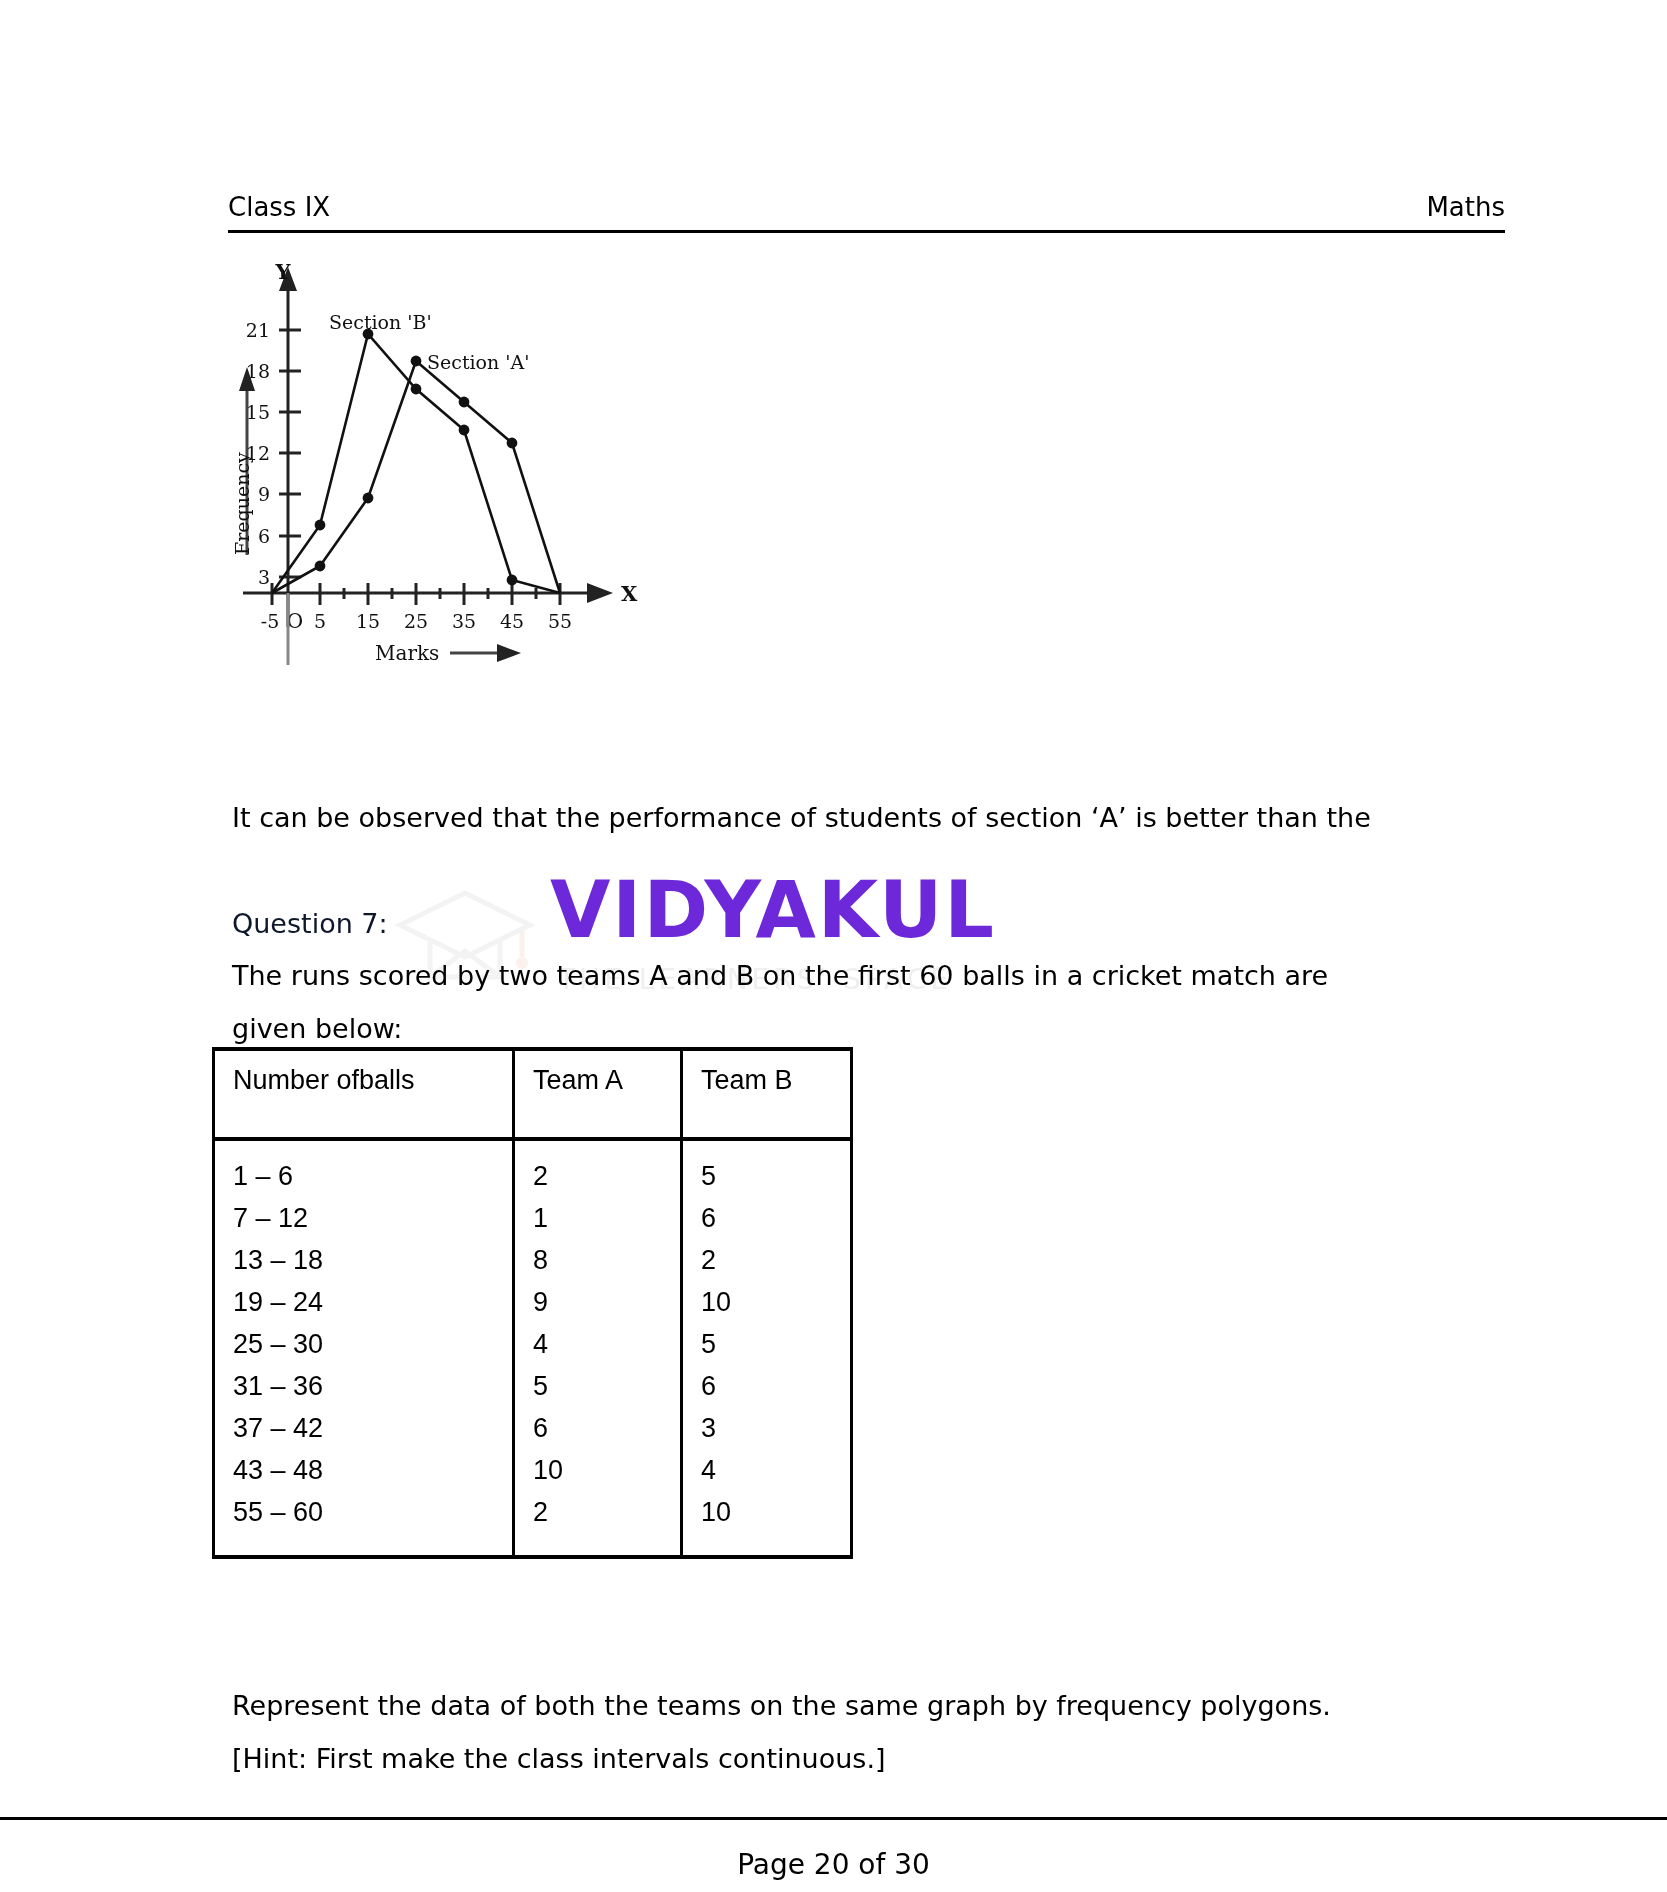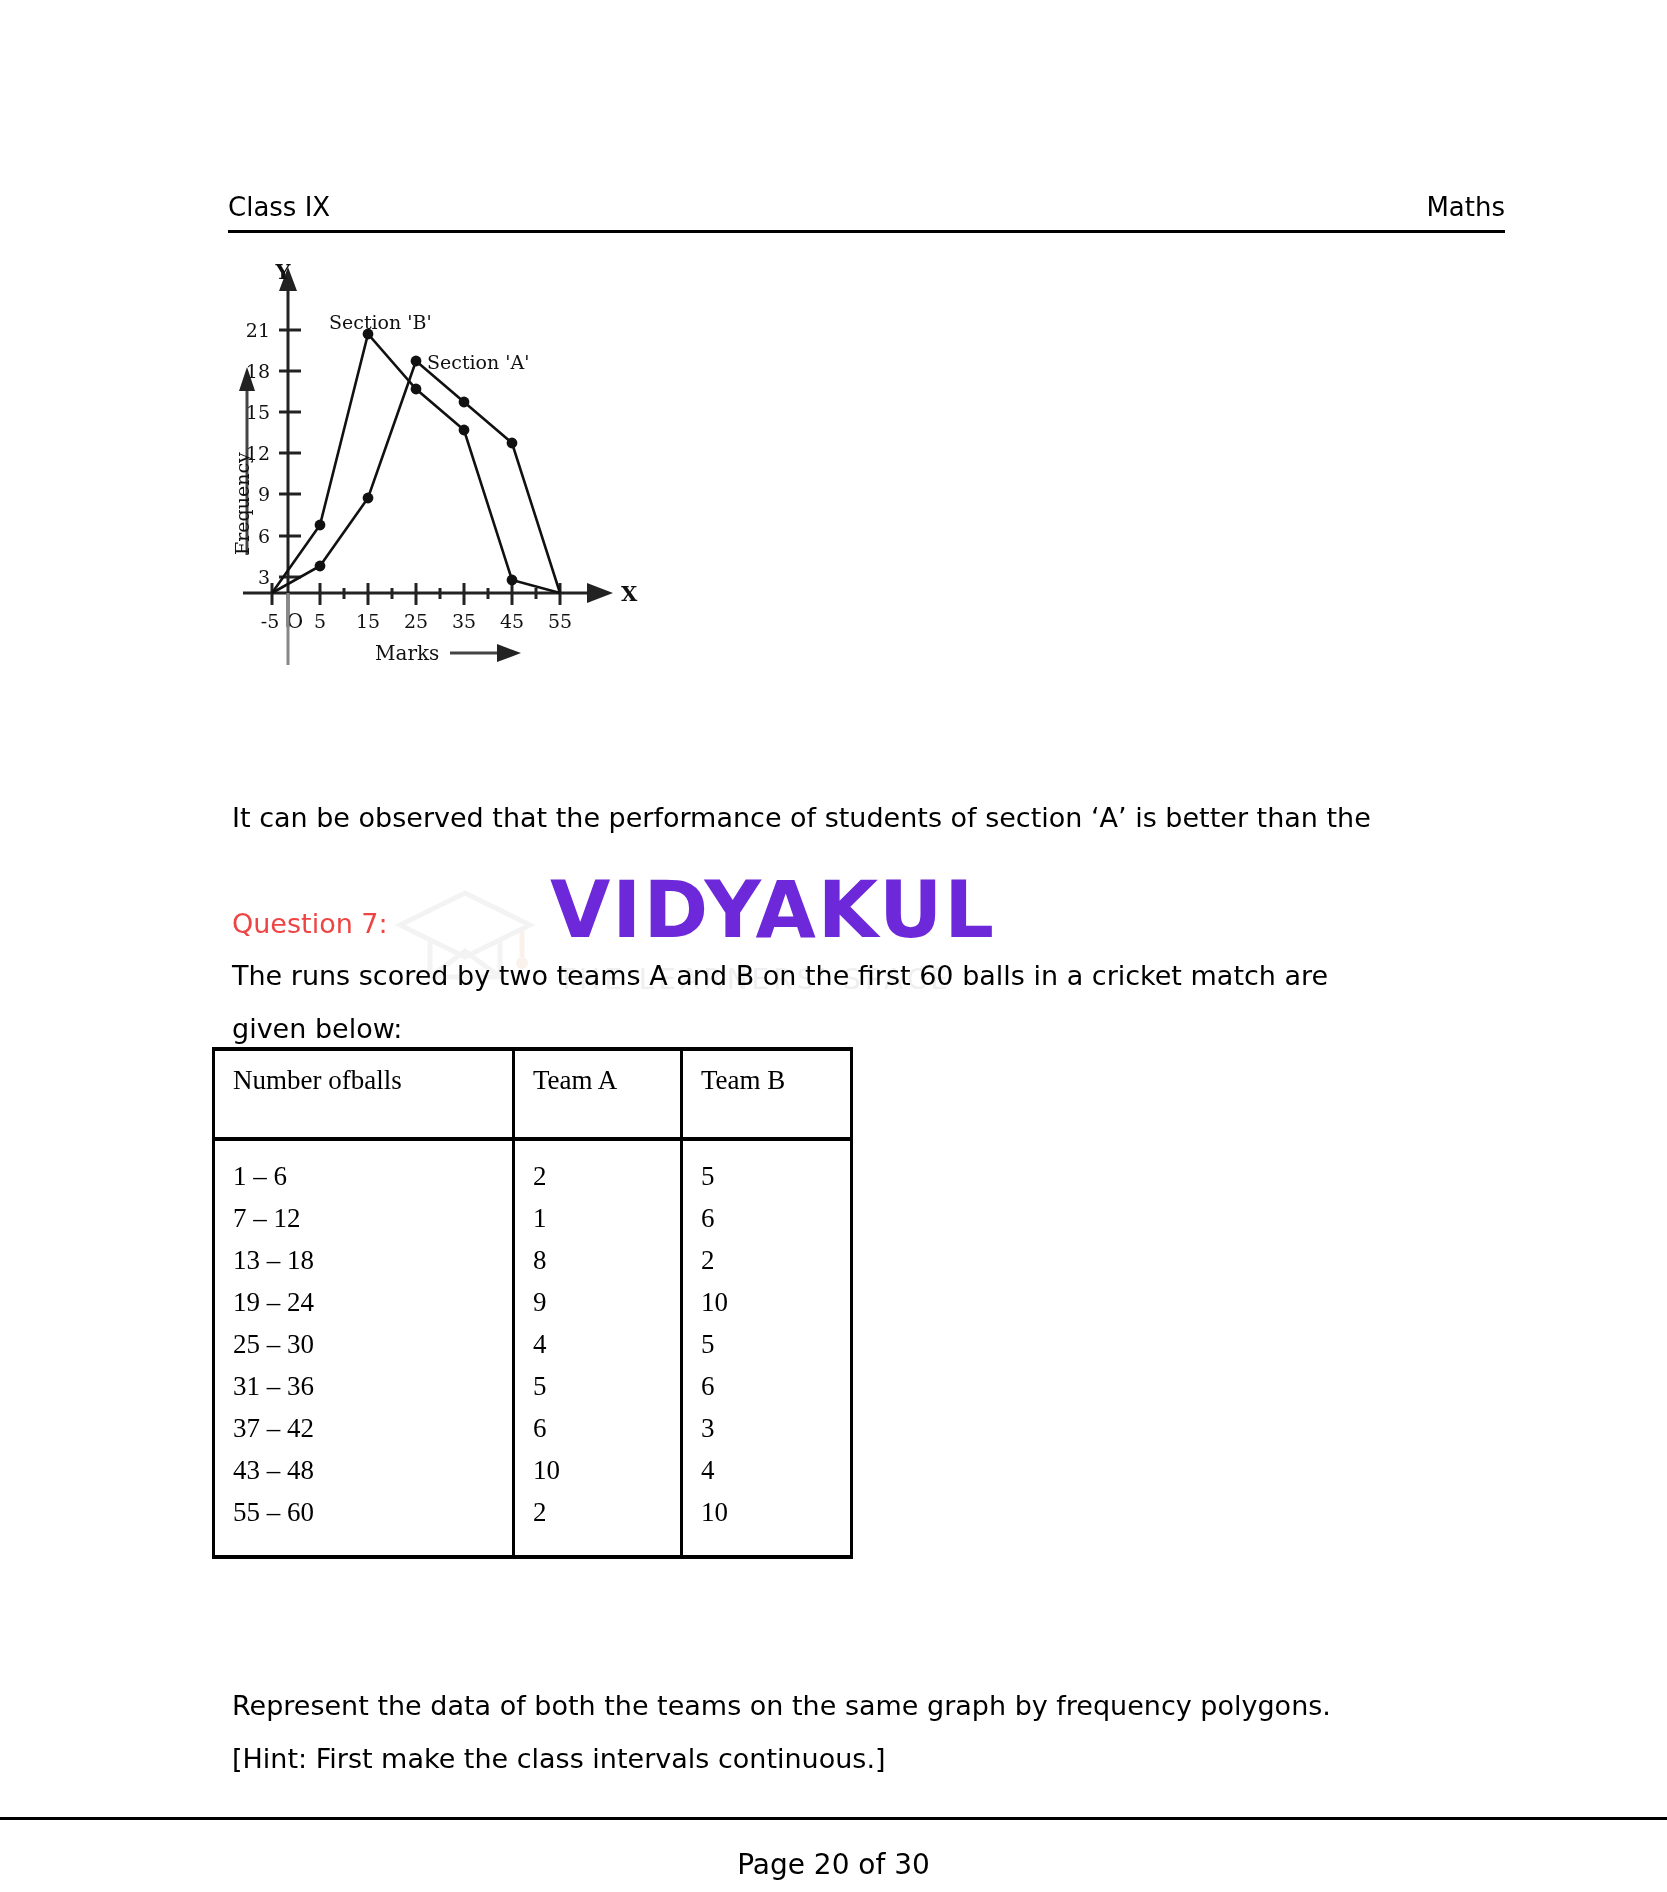--- a/index.html
+++ b/index.html
@@ -118,36 +118,36 @@
   .para {
     position: absolute;
     font-size: 27px;
     line-height: 52px;
     font-family: "DejaVu Sans", sans-serif;
     z-index: 2;
     white-space: nowrap;
   }
   .p-observed   { left: 232px; top: 792px;  }
   .p-observed2  { left: 232px; top: 845px;  }
-  .p-question   { left: 232px; top: 898px; color: #ef4444; }
+  .p-question   { left: 232px; top: 898px; color: #0f172a; }
   .p-runs       { left: 232px; top: 950px;  }
   .p-given      { left: 232px; top: 1003px; }
   .p-represent  { left: 232px; top: 1680px; }
   .p-hint       { left: 232px; top: 1733px; }
 
   
   .tbl-wrap {
     position: absolute;
     left: 212px;
     top: 1047px;
     z-index: 2;
   }
   table.data {
     border-collapse: collapse;
-    font-family: Liberation Serif, serif;
+    font-family: Liberation Sans, sans-serif;
     font-size: 27px;
   }
   table.data th,
   table.data td {
     border-left: 3px solid #000;
     border-right: 3px solid #000;
     padding: 0;
     vertical-align: top;
     font-weight: normal;
     text-align: left;

